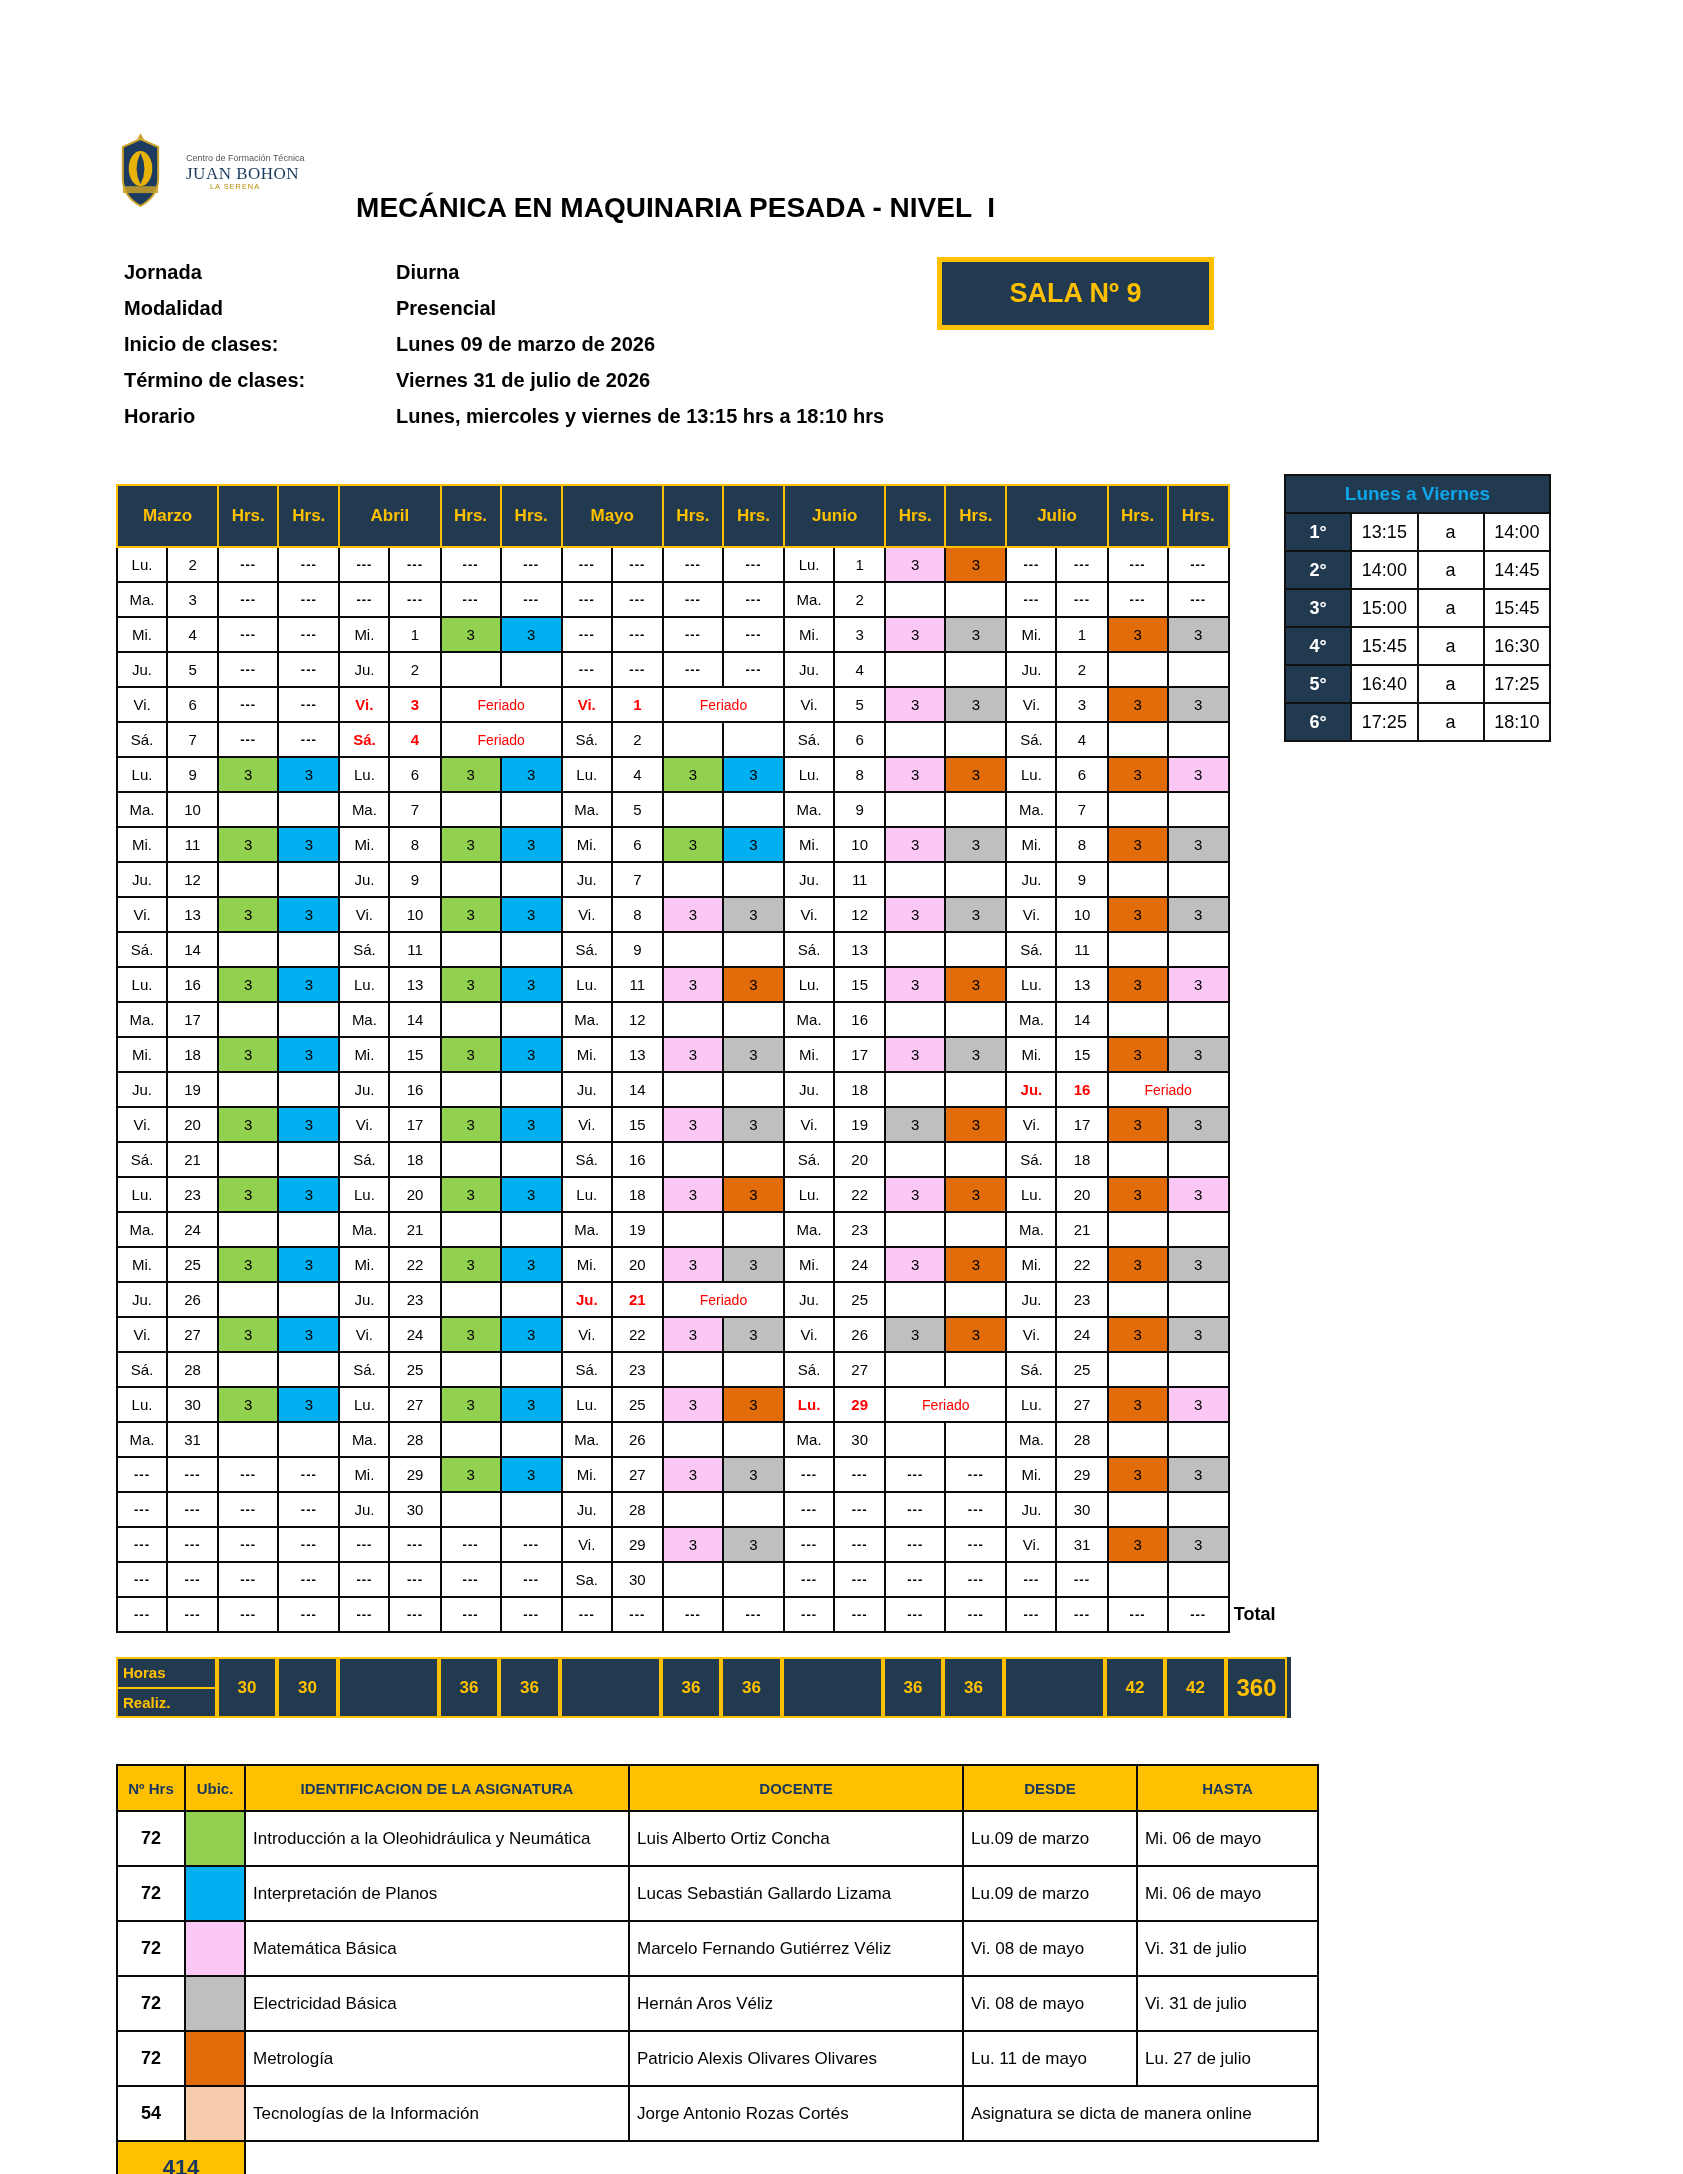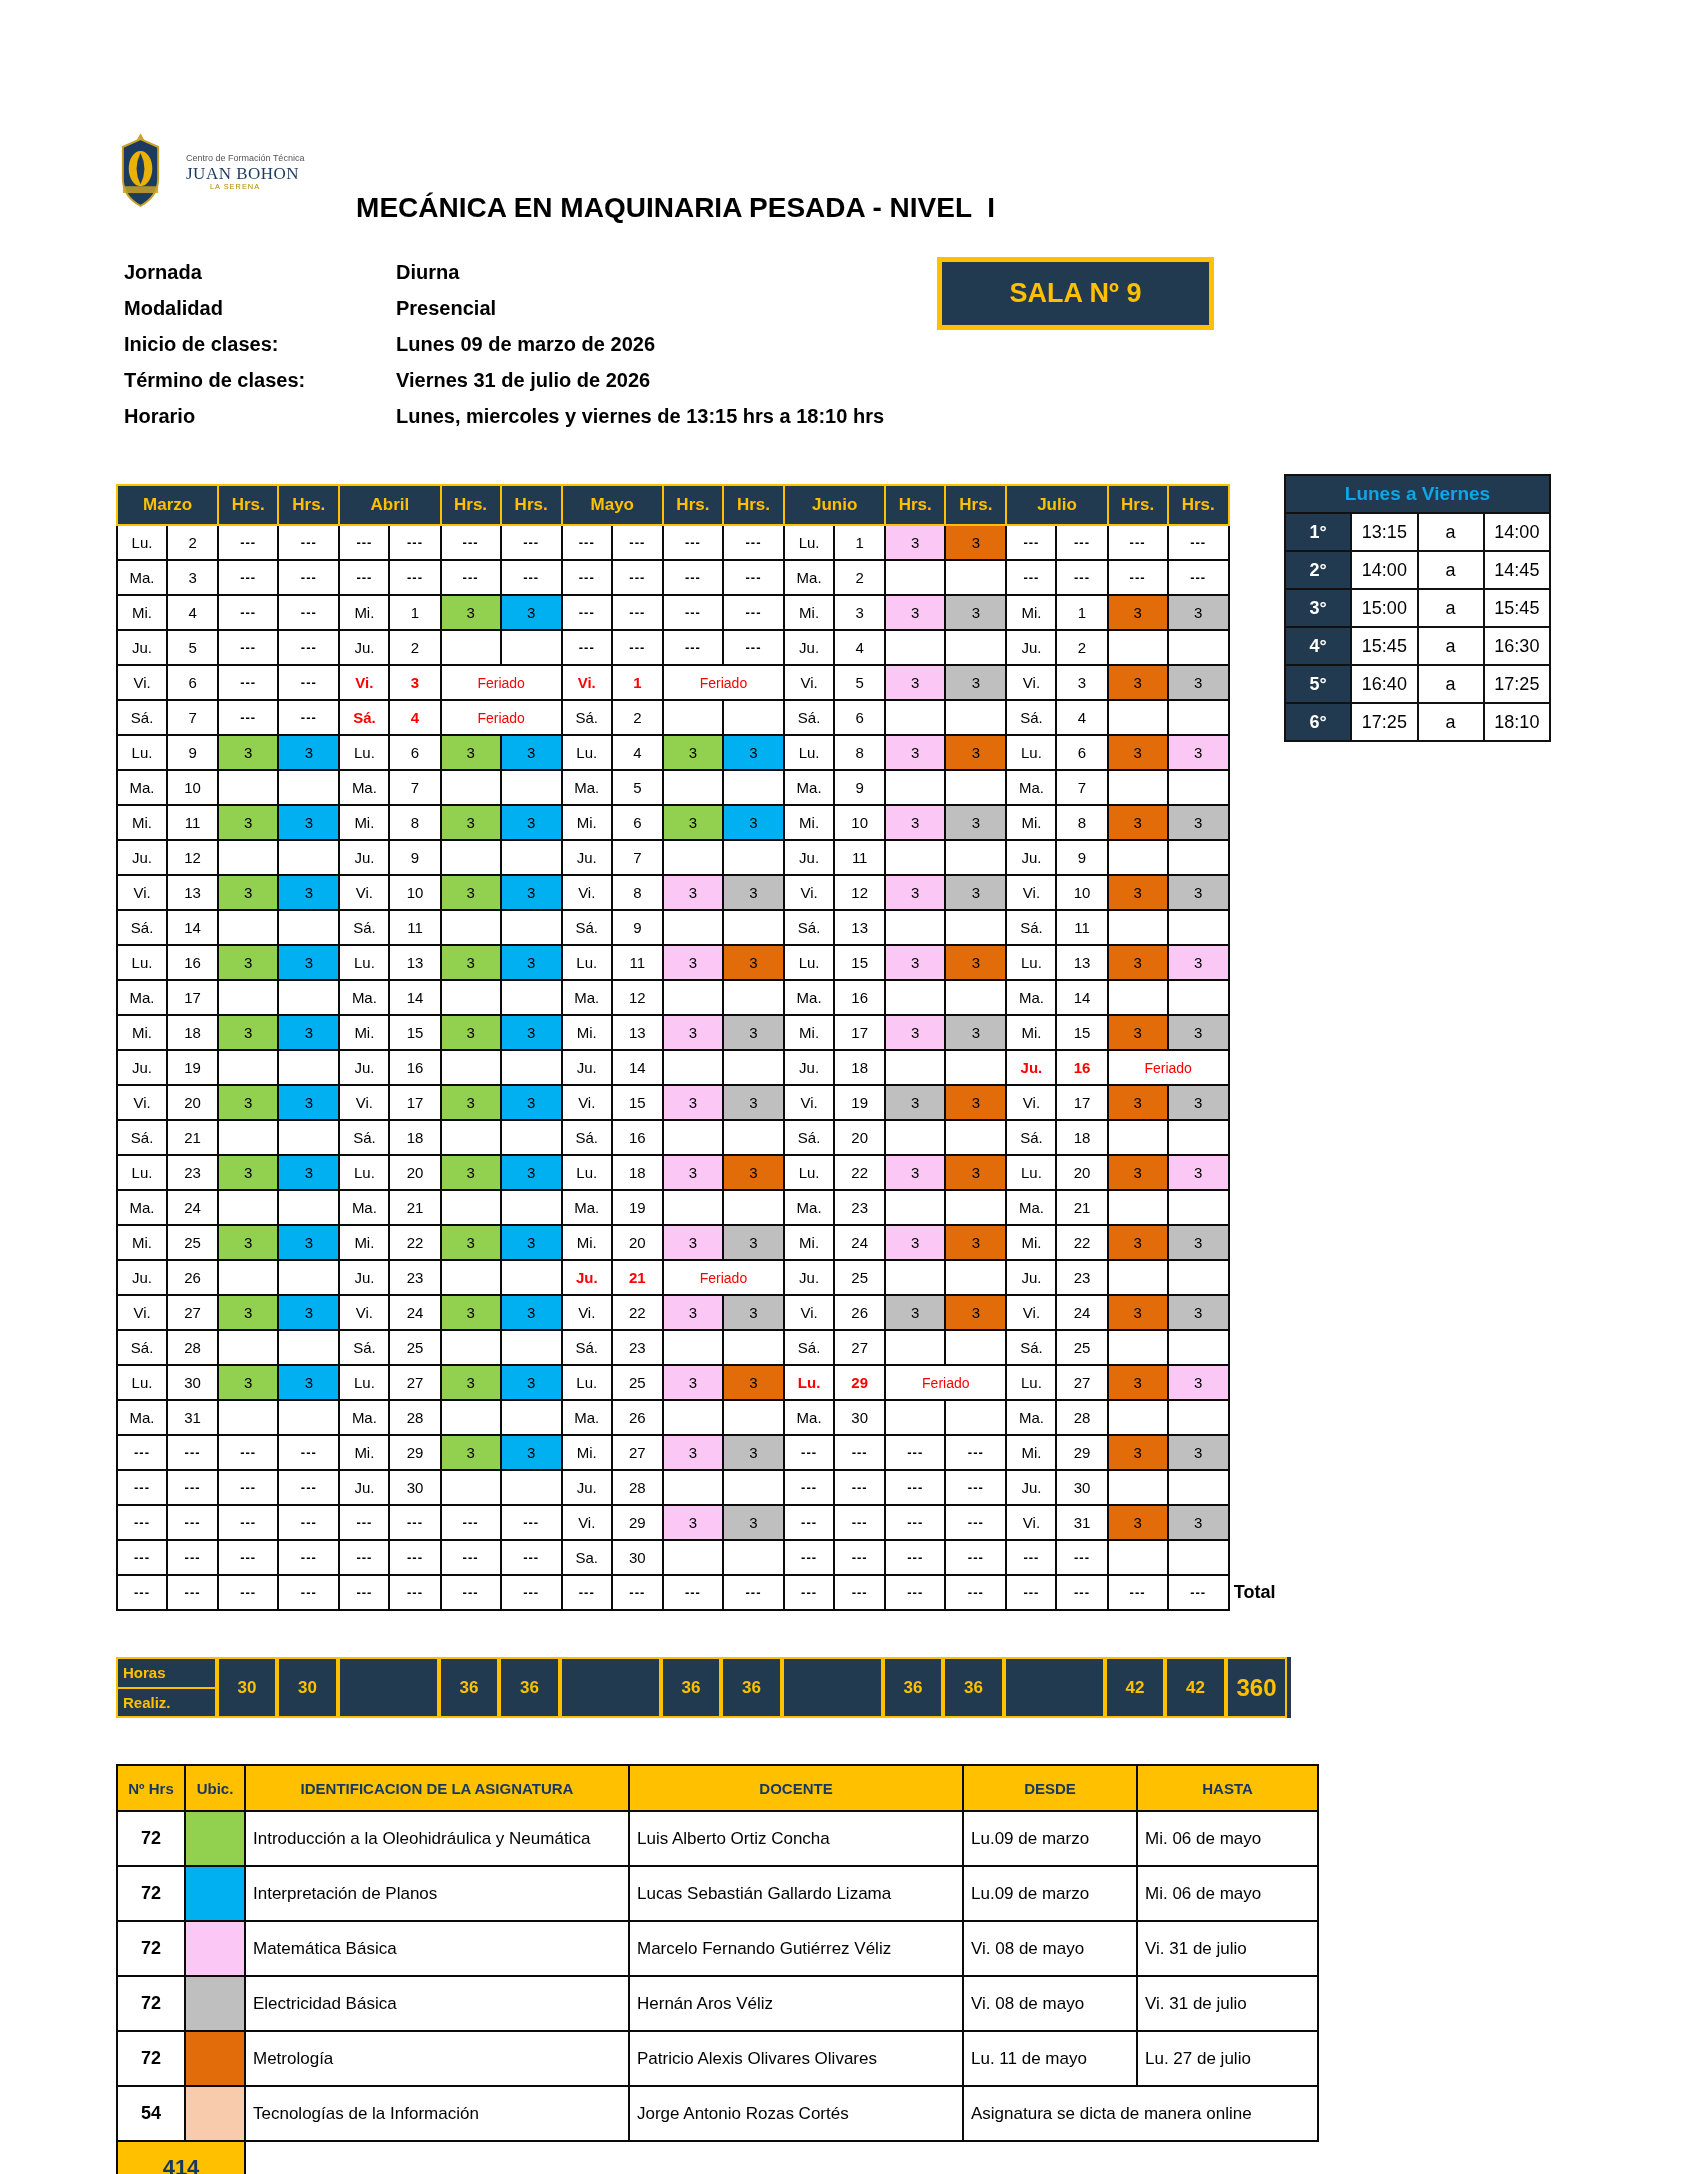--- a/index.html
+++ b/index.html
@@ -22,21 +22,21 @@
   .info-label{width:272px;}
   .info-value{white-space:pre;}
   .sala{position:absolute;left:937px;top:257px;width:267px;height:63px;background:#223A50;
         border:5px solid #FFC000;color:#FFC000;font-size:27px;font-weight:700;
         display:flex;align-items:center;justify-content:center;}
 
   
   table{border-collapse:collapse;table-layout:fixed;}
   .cal{position:absolute;left:116px;top:484px;width:1175px;}
   .cal th{background:#223A50;color:#FFC000;font-size:17px;font-weight:700;
-          border:2px solid #FFC000;height:38px;padding:0;}
+          border:2px solid #FFC000;height:38px;padding:11px;}
   .cal th.ghost,.cal td.ghost{background:#fff;border:none;}
   .cal td{border:2px solid #0a0a0a;height:33px;text-align:center;font-size:15px;
           padding:0;background:#fff;overflow:hidden;white-space:nowrap;}
   .cal td.dash{font-weight:700;letter-spacing:1px;font-size:13px;}
   .cal td.red{color:#FF0000;font-weight:700;}
   .cal td.fer{color:#FF0000;font-size:14px;font-weight:400;}
   .cal td.total-label{border:none;text-align:left;padding-left:4px;font-size:18px;font-weight:700;}
 
   
   .band{position:absolute;left:116px;top:1657px;width:1175px;height:61px;background:#223A50;

